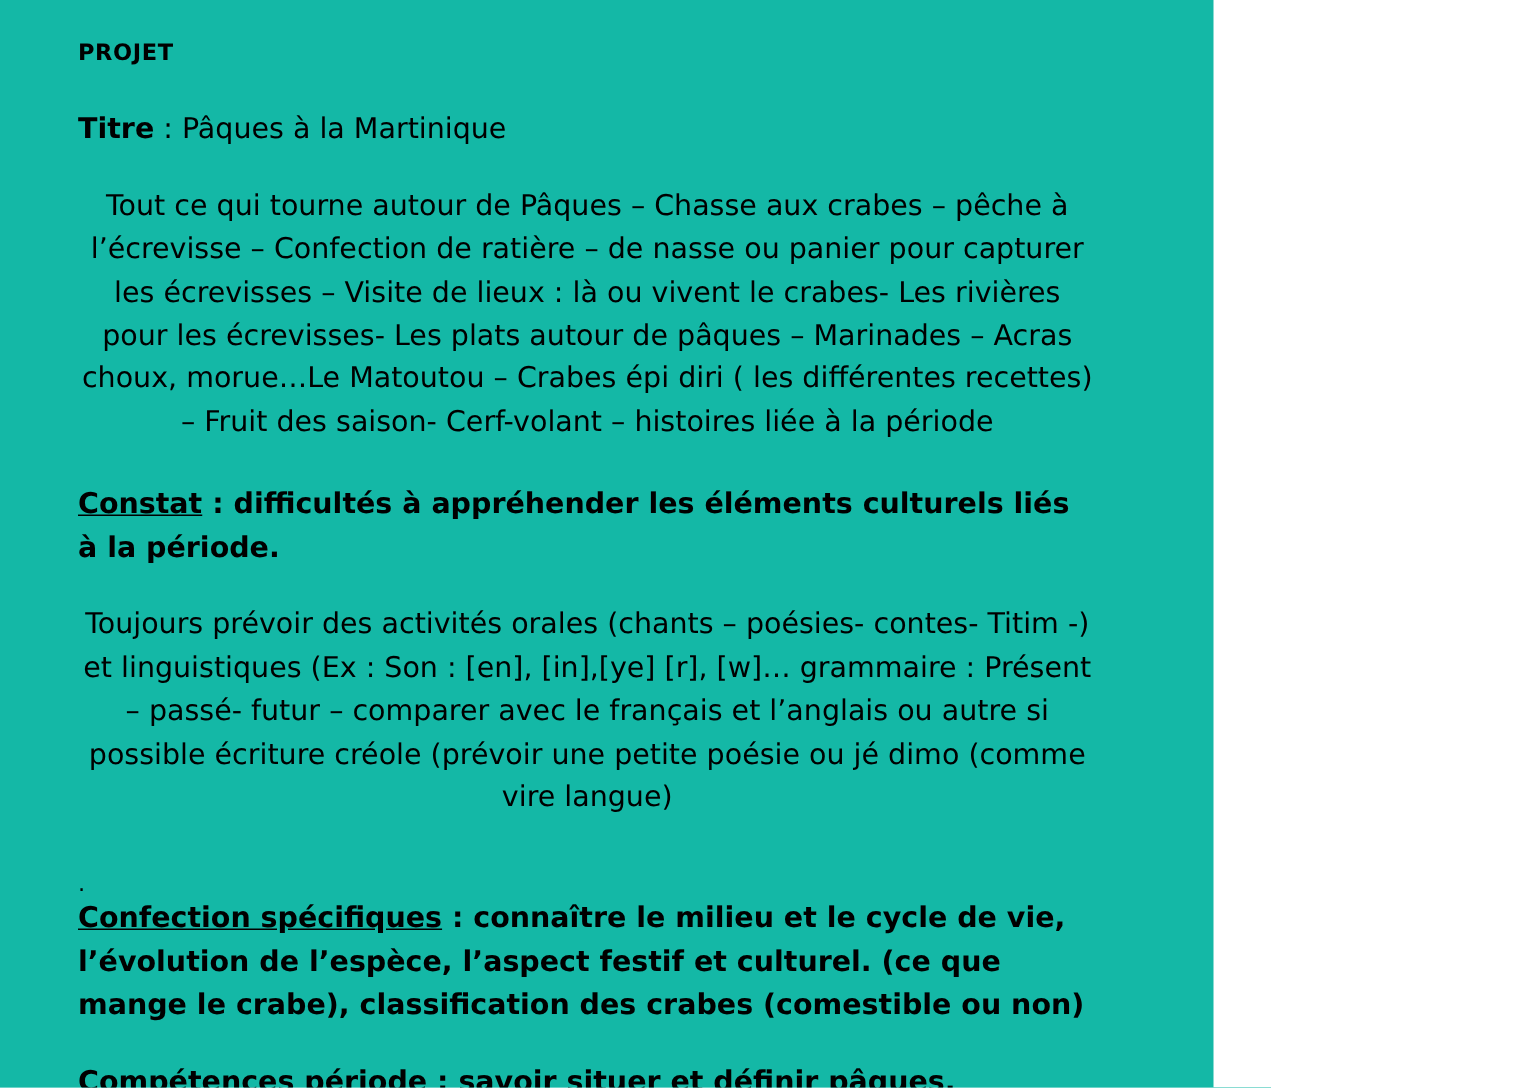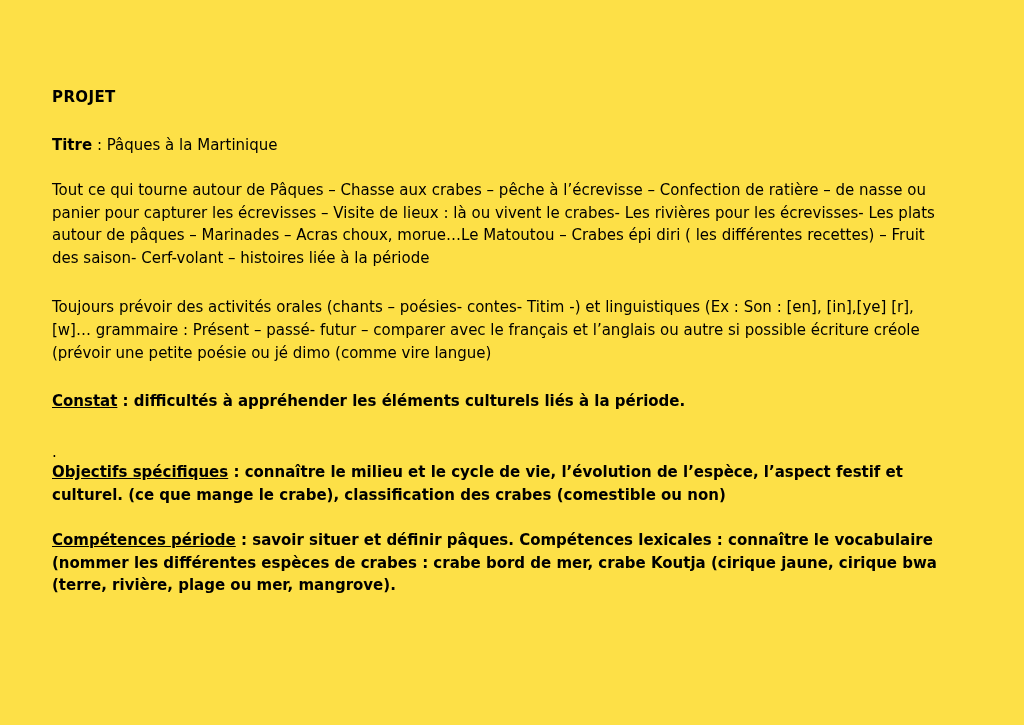--- a/index.html
+++ b/index.html
@@ -9,49 +9,50 @@
   body {
     width: 1024px;
     height: 725px;
     background: #ffffff;
     font-family: "DejaVu Sans", sans-serif;
     color: #000000;
     overflow: hidden;
   }
   .page {
     position: relative;
-    width: 1024px;
+    width: 809px;
     height: 725px;
-    background: #fde047;
+    background: #14b8a6;
     box-sizing: border-box;
-    padding: 88px 78px 0 52px;
+    padding: 26px 78px 0 52px;
   }
   .doc-title {
     font-size: 15px;
     font-weight: bold;
     letter-spacing: 0.4px;
     margin: 0 0 28px 0;
   }
   .block {
-    font-size: 15px;
+    font-size: 19px;
     line-height: 1.52;
     margin: 0 0 22px 0;
   }
   .lbl-bold {
     font-weight: bold;
   }
   .lbl-bold-ul {
     font-weight: bold;
     text-decoration: underline;
   }
   .bold-body {
     font-weight: bold;
   }
   .para-spaced {
     margin-bottom: 26px;
+    text-align: center;
   }
   .dot-line {
     font-size: 15px;
     line-height: 1.2;
     margin: 0 0 4px 0;
     height: 14px;
   }
   .spacer-sm {
     height: 8px;
   }
@@ -62,32 +63,32 @@
 <div class="page">
 
   <div class="doc-title">PROJET</div>
 
   <div class="block">
     <span class="lbl-bold">Titre</span><span> : Pâques à la Martinique</span>
   </div>
 
   <div class="block para-spaced">Tout ce qui tourne autour de Pâques – Chasse aux crabes – pêche à l’écrevisse – Confection de ratière – de nasse ou panier pour capturer les écrevisses – Visite de lieux : là ou vivent le crabes- Les rivières pour les écrevisses- Les plats autour de pâques – Marinades – Acras choux, morue…Le Matoutou – Crabes épi diri ( les différentes recettes) – Fruit des saison- Cerf-volant – histoires liée à la période</div>
 
-  <div class="block para-spaced">Toujours prévoir des  activités orales (chants – poésies- contes- Titim -) et linguistiques (Ex : Son : [en], [in],[ye] [r], [w]… grammaire : Présent – passé- futur – comparer avec le français et l’anglais ou autre si possible  écriture créole  (prévoir une petite poésie ou jé dimo (comme vire langue)</div>
-
   <div class="block">
     <span class="lbl-bold-ul">Constat</span><span class="bold-body"> : difficultés à appréhender les éléments culturels liés à la période.</span>
   </div>
+
+  <div class="block para-spaced">Toujours prévoir des  activités orales (chants – poésies- contes- Titim -) et linguistiques (Ex : Son : [en], [in],[ye] [r], [w]… grammaire : Présent – passé- futur – comparer avec le français et l’anglais ou autre si possible  écriture créole  (prévoir une petite poésie ou jé dimo (comme vire langue)</div>
 
 
   <div class="spacer-sm"></div>
 
   <div class="dot-line">.</div>
 
   <div class="block">
-    <span class="lbl-bold-ul">Objectifs spécifiques</span><span class="bold-body"> : connaître le milieu  et le cycle de vie, l’évolution de l’espèce, l’aspect festif et culturel. (ce que mange le crabe), classification des crabes (comestible ou non)</span>
+    <span class="lbl-bold-ul">Confection spécifiques</span><span class="bold-body"> : connaître le milieu  et le cycle de vie, l’évolution de l’espèce, l’aspect festif et culturel. (ce que mange le crabe), classification des crabes (comestible ou non)</span>
   </div>
 
   <div class="block">
     <span class="lbl-bold-ul">Compétences période</span><span class="bold-body"> : savoir situer et définir pâques. Compétences lexicales : connaître le vocabulaire (nommer les différentes espèces de crabes : crabe bord de mer, crabe Koutja (cirique jaune, cirique bwa (terre, rivière, plage ou mer, mangrove).</span>
   </div>
 
 </div>
 
 </body></html>

